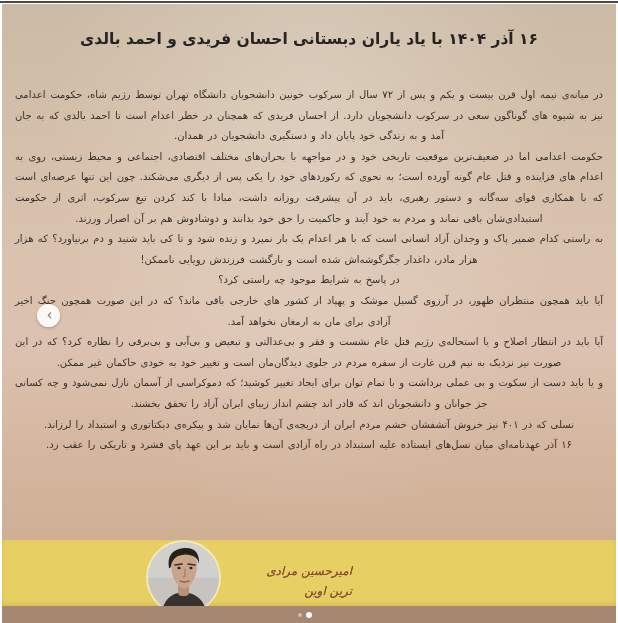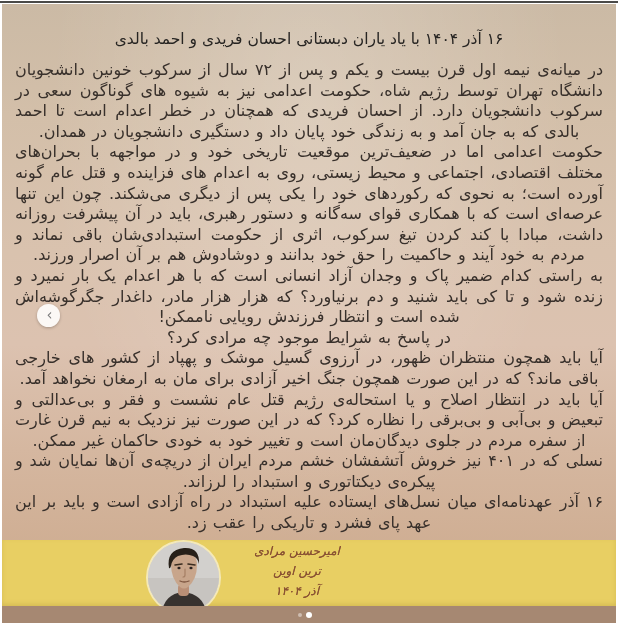--- a/index.html
+++ b/index.html
@@ -23,29 +23,29 @@
         #dcc2b0 55%,
         #d5b7a0 72%,
         #cfae93 88%,
         #c9a88c 100%);
     direction:rtl;
   }
   .title{
     margin:20px 14px 0 14px;
     text-align:center;
     font-size:15.5px;
-    font-weight:normal;
+    font-weight:bold;
     color:#262422;
     line-height:30px;
   }
   .article{
-    margin-top:6px;
+    margin-top:31px;
     padding:0 13px;
     color:#38302b;
-    font-size:16px;
+    font-size:10px;
     line-height:20.6px;
   }
   .article p{
     margin:0;
     text-align:justify;
     text-align-last:center;
     word-spacing:1px;
   }
   .carousel-next{
     position:absolute;left:35px;top:300px;  
@@ -70,21 +70,21 @@
     background:#a68872;
   }
   .portrait{
     position:absolute;left:146px;bottom:10px;
     width:71px;height:71px;border-radius:50%;
     overflow:hidden;background:#d4d2cf;
     box-shadow:0 0 0 2px rgba(255,255,255,0.55);
   }
   .signature{
     position:absolute;left:240px;bottom:22px;width:110px;
-    text-align:center;direction:rtl;
+    direction:rtl;
     color:#8a5233;
     font-size:12px;line-height:20px;
     font-style:italic;
     text-shadow:0 0 0.4px #8a5233;
   }
   .dots{
     position:absolute;left:296px;bottom:5px;
     display:flex;align-items:center;gap:4px;
   }
   .dot{border-radius:50%;}
@@ -96,24 +96,25 @@
 
 <div class="top-border"></div>
 
 <div class="paper">
 
   <h1 class="title">۱۶ آذر ۱۴۰۴ با یاد یاران دبستانی احسان فریدی و احمد بالدی</h1>
 
   <div class="article">
     <p>در میانه‌ی نیمه اول قرن بیست و یکم و پس از ۷۲ سال از سرکوب خونین دانشجویان دانشگاه تهران توسط رژیم شاه، حکومت اعدامی نیز به شیوه های گوناگون سعی در سرکوب دانشجویان دارد. از احسان فریدی که همچنان در خطر اعدام است تا احمد بالدی که به جان آمد و به زندگی خود پایان داد و دستگیری دانشجویان در همدان.</p>
     <p>حکومت اعدامی اما در ضعیف‌ترین موقعیت تاریخی خود و در مواجهه با بحران‌های مختلف اقتصادی، اجتماعی و محیط زیستی، روی به اعدام های فزاینده و قتل عام گونه آورده است؛ به نحوی که رکوردهای خود را یکی پس از دیگری می‌شکند. چون این تنها عرصه‌ای است که با همکاری قوای سه‌گانه و دستور رهبری، باید در آن پیشرفت روزانه داشت، مبادا با کند کردن تیغ سرکوب، اثری از حکومت استبدادی‌شان باقی نماند و مردم به خود آیند و حاکمیت را حق خود بدانند و دوشادوش هم بر آن اصرار ورزند.</p>
-    <p>به راستی کدام ضمیر پاک و وجدان آزاد انسانی است که با هر اعدام یک بار نمیرد و زنده شود و تا کی باید شنید و دم برنیاورد؟ که هزار هزار مادر، داغدار جگرگوشه‌اش شده است و انتظار فرزندش رویایی ناممکن!</p>
-    <p>در پاسخ به شرایط موجود چه مرادی کرد؟</p>
+    <p>به راستی کدام ضمیر پاک و وجدان آزاد انسانی است که با هر اعدام یک بار نمیرد و زنده شود و تا کی باید شنید و دم برنیاورد؟ که هزار هزار مادر، داغدار جگرگوشه‌اش شده است و بازگشت فرزندش رویایی ناممکن!</p>
+    <p>در پاسخ به شرایط موجود چه راستی کرد؟</p>
     <p>آیا باید همچون منتظران ظهور، در آرزوی گسیل موشک و پهپاد از کشور های خارجی باقی ماند؟ که در این صورت همچون جنگ اخیر آزادی برای مان به ارمغان نخواهد آمد.</p>
     <p>آیا باید در انتظار اصلاح و یا استحاله‌ی رژیم قتل عام نشست و فقر و بی‌عدالتی و تبعیض و بی‌آبی و بی‌برقی را نظاره کرد؟ که در این صورت نیز نزدیک به نیم قرن غارت از سفره مردم در جلوی دیدگان‌مان است و تغییر خود به خودی حاکمان غیر ممکن.</p>
+    <p>و یا باید دست از سکوت و بی عملی برداشت و با تمام توان برای ایجاد تغییر کوشید؛ که دموکراسی از آسمان نازل نمی‌شود و چه کسانی جز جوانان و دانشجویان اند که قادر اند چشم انداز زیبای ایران آزاد را تحقق بخشند.</p>
     <p>نسلی که در ۴۰۱ نیز خروش آتشفشان خشم مردم ایران از دریچه‌ی آن‌ها نمایان شد و پیکره‌ی دیکتاتوری و استبداد را لرزاند.</p>
     <p>۱۶ آذر عهدنامه‌ای میان نسل‌های ایستاده علیه استبداد در راه آزادی است و باید بر این عهد پای فشرد و تاریکی را عقب زد.</p>
   </div>
 
   <button class="carousel-next">
     <span class="glyph">›</span>
   </button>
 
   <div class="yellow-band"></div>
 
@@ -138,21 +139,20 @@
 
       <path d="M37 27 L37 33 Q37 35 35 35" stroke="#a57e64" stroke-width="1.2" fill="none" stroke-linecap="round"></path>
 
       <path d="M32 39 Q36 41 41 39" stroke="#7d5640" stroke-width="1.3" fill="none" stroke-linecap="round"></path>
     </svg>
   </div>
 
   <div class="signature">
     <div>امیرحسین مرادی</div>
     <div>ترین اوین</div>
-    <div>آذر ۱۴۰۴</div>
   </div>
 
   <div class="bottom-strip"></div>
 
   <div class="dots">
     <span class="dot active"></span>
     <span class="dot inactive"></span>
   </div>
 
 </div>

